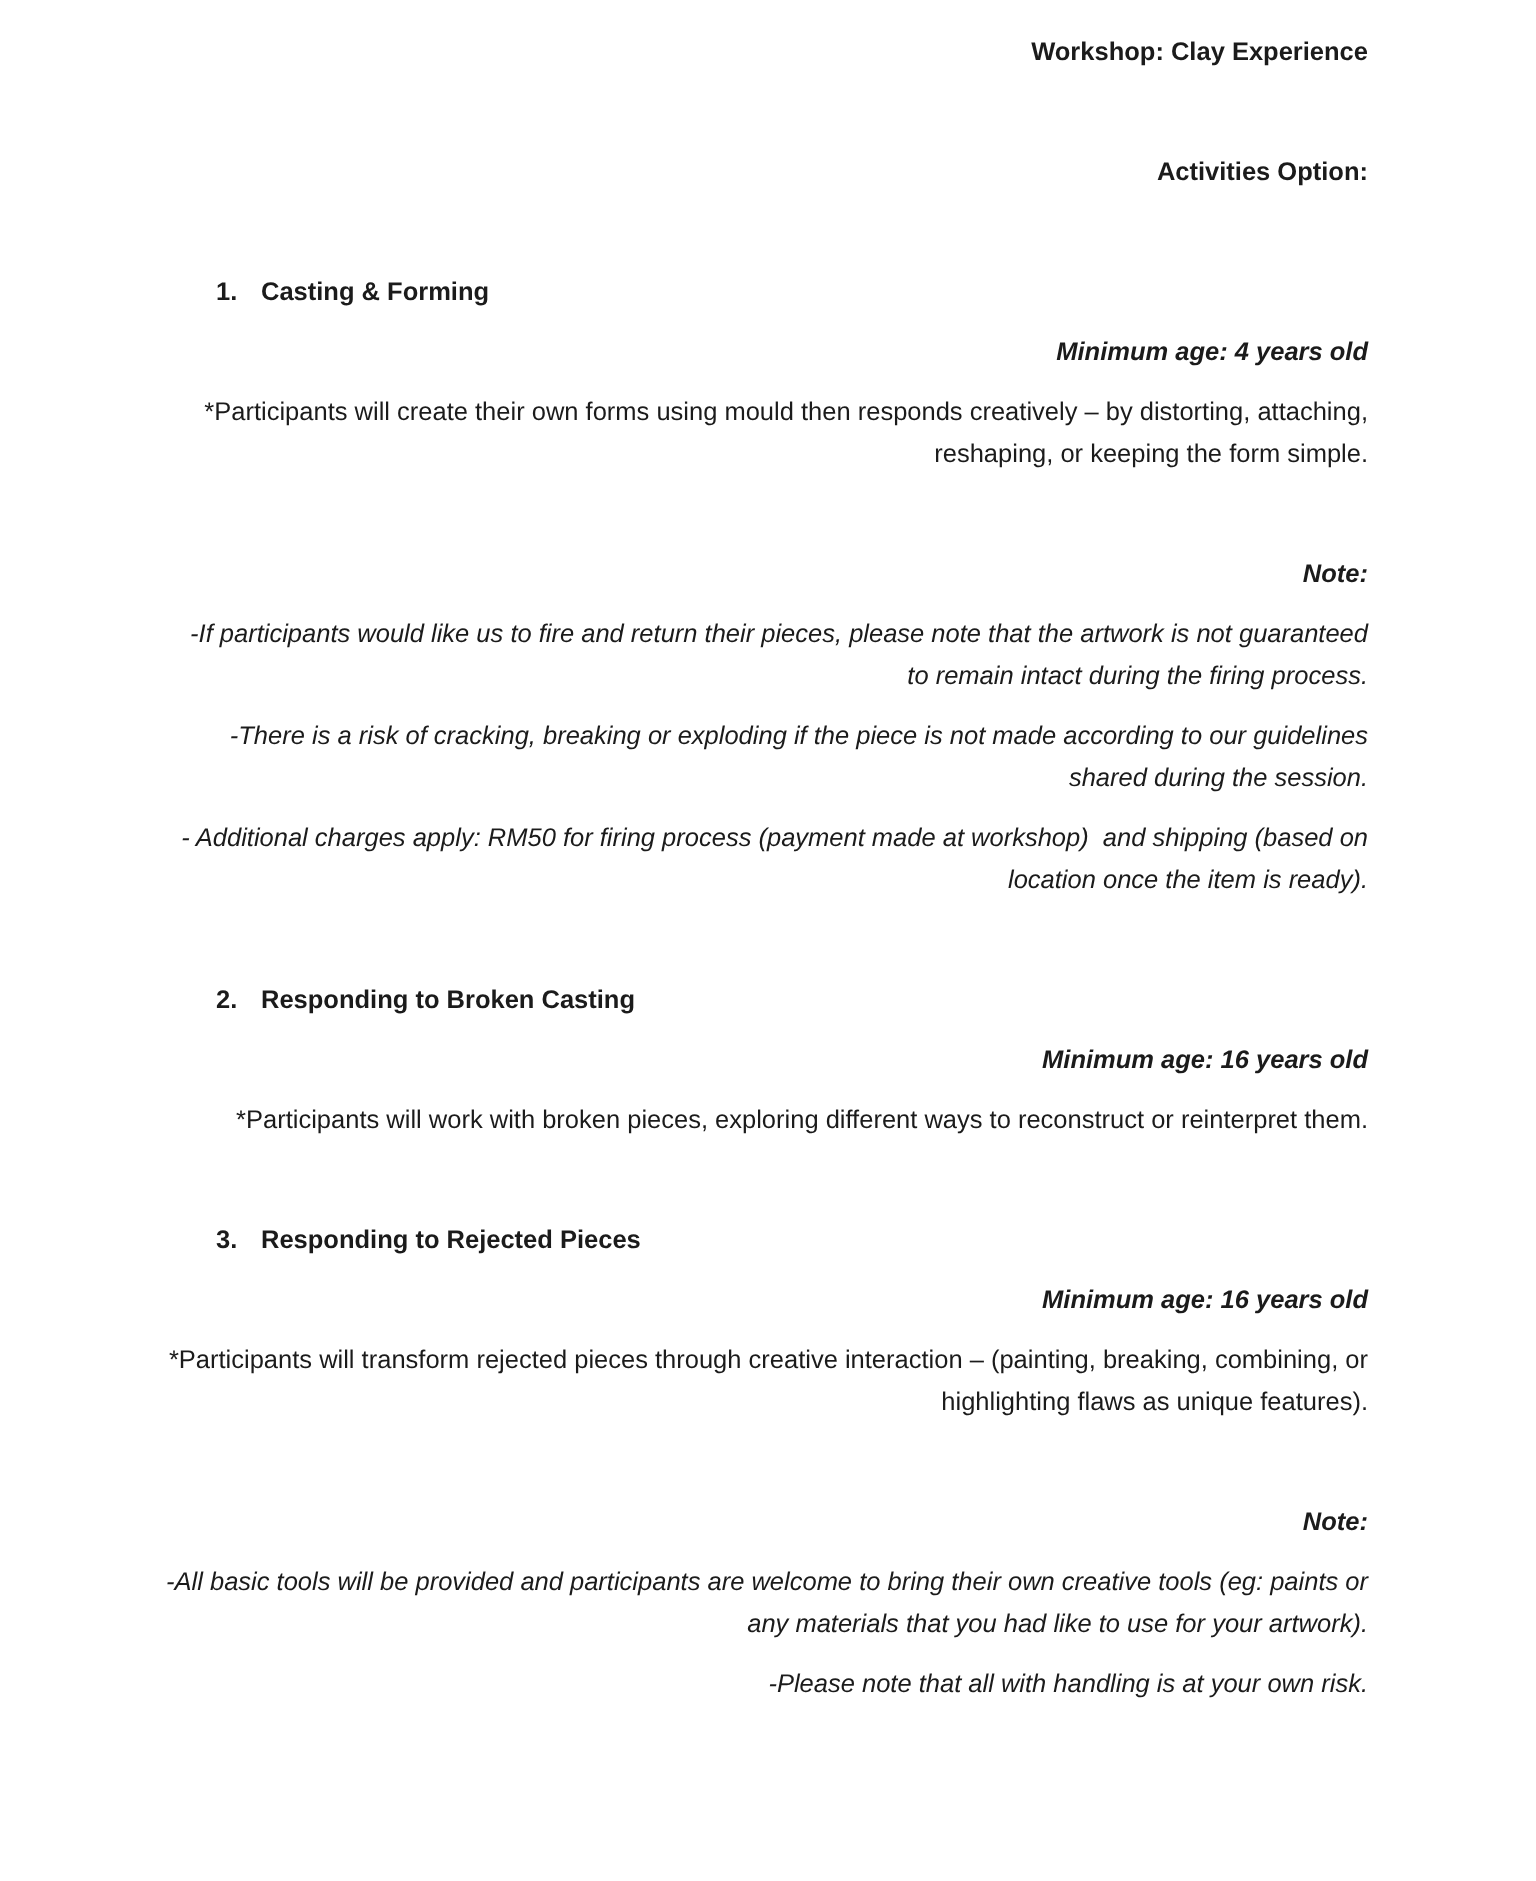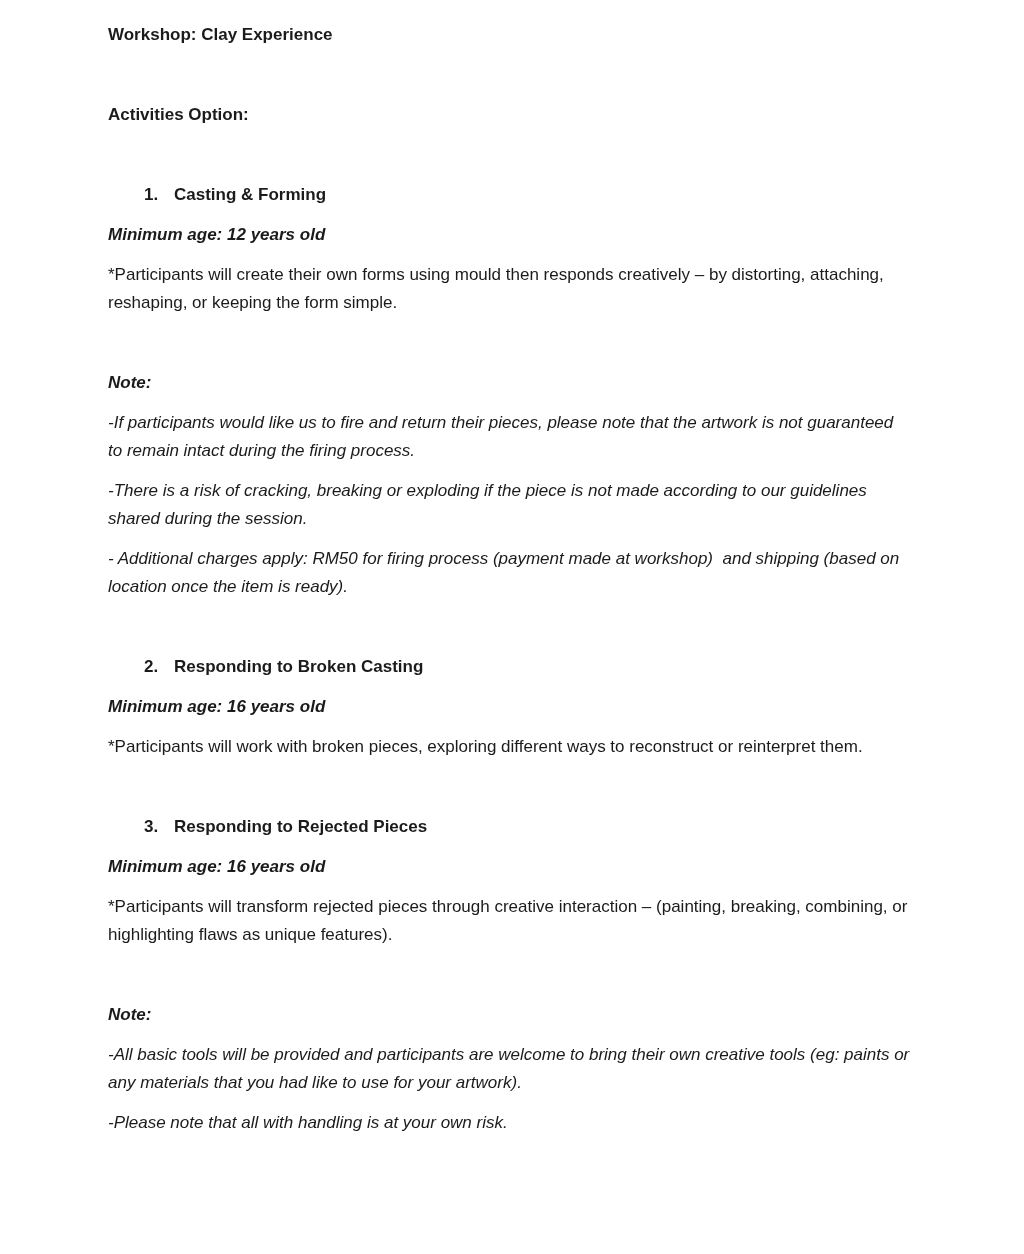--- a/index.html
+++ b/index.html
@@ -12,20 +12,21 @@
     color: #1b1b1b;
     font-family: "Liberation Sans", sans-serif;
     padding: 21px 112px 0 108px;
     overflow: hidden;
   }
   .para {
     font-size: 17px;
     line-height: 28px;
     margin-bottom: 12px;
     white-space: pre-wrap;
+    text-align: right;
   }
   .spacer { height: 40px; }
   .bold { font-weight: bold; }
   .bold-italic { font-weight: bold; font-style: italic; }
   .italic { font-style: italic; }
   .list-item {
     display: flex;
     font-weight: bold;
     font-size: 17px;
     line-height: 28px;
@@ -48,21 +49,21 @@
 
   <p class="para bold">Activities Option:</p>
 
   <div class="spacer"></div>
 
   <div class="list-item">
     <span class="list-num">1.</span>
     <span>Casting &amp; Forming</span>
   </div>
 
-  <p class="para bold-italic">Minimum age: 12 years old</p>
+  <p class="para bold-italic">Minimum age: 4 years old</p>
 
   <p class="para">*Participants will create their own forms using mould then responds creatively – by distorting, attaching, reshaping, or keeping the form simple.</p>
 
   <div class="spacer"></div>
 
   <p class="para bold-italic">Note:</p>
 
   <p class="para italic">-If participants would like us to fire and return their pieces, please note that the artwork is not guaranteed to remain intact during the firing process.</p>
   <p class="para italic">-There is a risk of cracking, breaking or exploding if the piece is not made according to our guidelines shared during the session.</p>
   <p class="para italic">- Additional charges apply: RM50 for firing process (payment made at workshop)  and shipping (based on location once the item is ready).</p>

